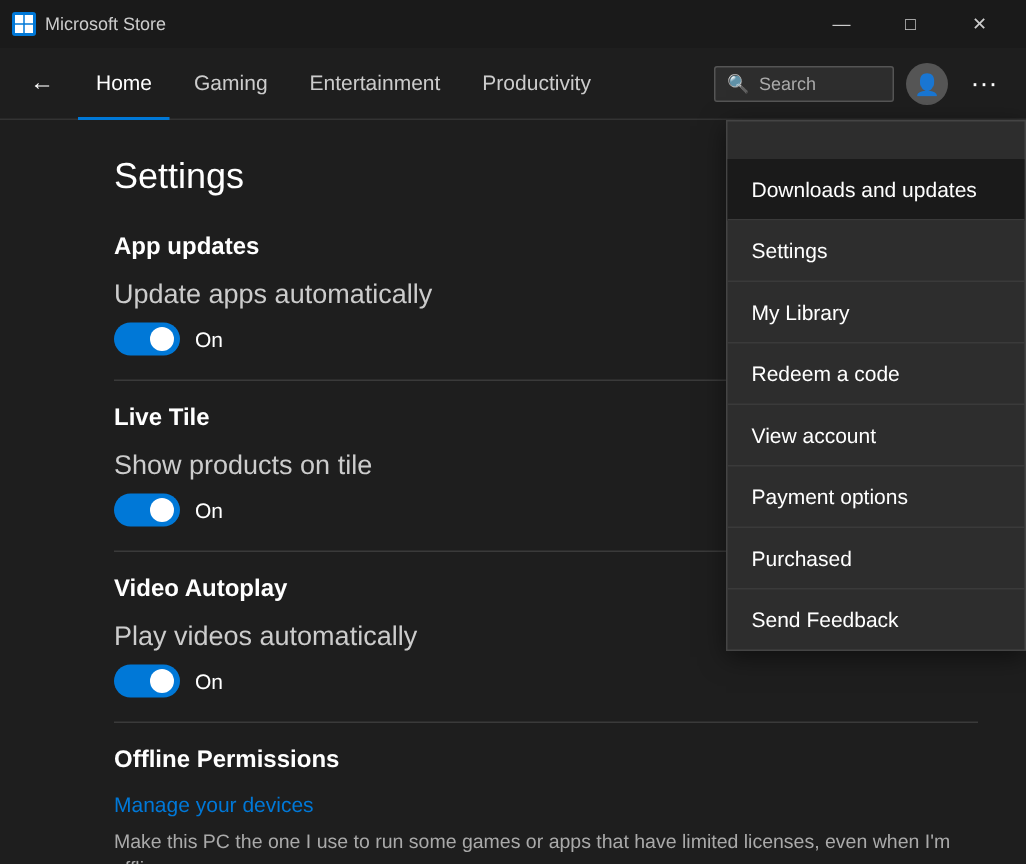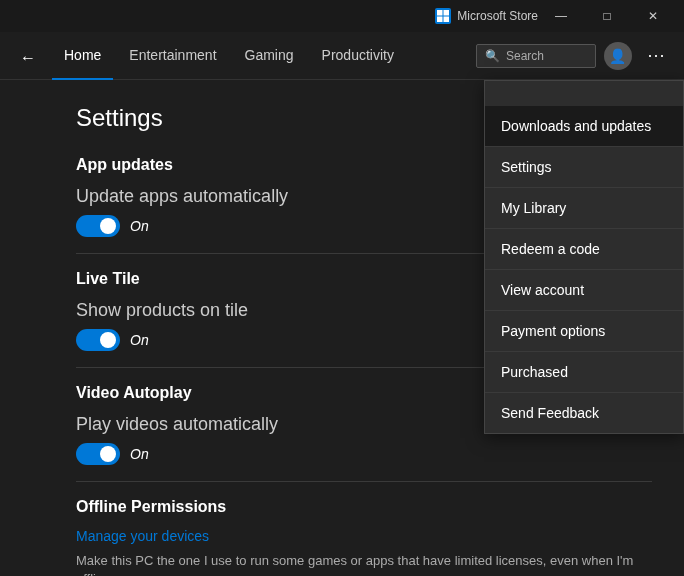--- a/index.html
+++ b/index.html
@@ -12,21 +12,21 @@
       overflow: hidden;
       position: relative;
     }
 
     
     .title-bar {
       background: #1a1a1a;
       height: 32px;
       display: flex;
       align-items: center;
-      justify-content: flex-end;
+      justify-content: space-between;
       padding: 0 8px;
     }
     .title-bar-left {
       display: flex;
       align-items: center;
       gap: 6px;
     }
     .title-bar-icon {
       width: 16px;
       height: 16px;
@@ -179,21 +179,20 @@
       font-size: 18px;
       color: #cccccc;
       margin-bottom: 8px;
     }
 
     .toggle-row {
       display: flex;
       align-items: center;
       gap: 10px;
       margin-bottom: 4px;
-      font-style: italic;
     }
 
     .toggle {
       width: 44px;
       height: 22px;
       background: #0078d7;
       border-radius: 11px;
       position: relative;
       cursor: pointer;
       flex-shrink: 0;
@@ -291,22 +290,22 @@
     <button class="title-bar-btn">—</button>
     <button class="title-bar-btn">□</button>
     <button class="title-bar-btn close">✕</button>
   </div>
 </div>
 
 <div class="nav-bar">
   <button class="nav-back">←</button>
   <div class="nav-items">
     <div class="nav-item active">Home</div>
+    <div class="nav-item">Gaming</div>
     <div class="nav-item">Entertainment</div>
-    <div class="nav-item">Gaming</div>
     <div class="nav-item">Productivity</div>
   </div>
   <div class="nav-right">
     <div class="search-box">
       <span>🔍</span>
       <span>Search</span>
     </div>
     <div class="avatar">👤</div>
     <button class="more-btn">
       <span>···</span>

